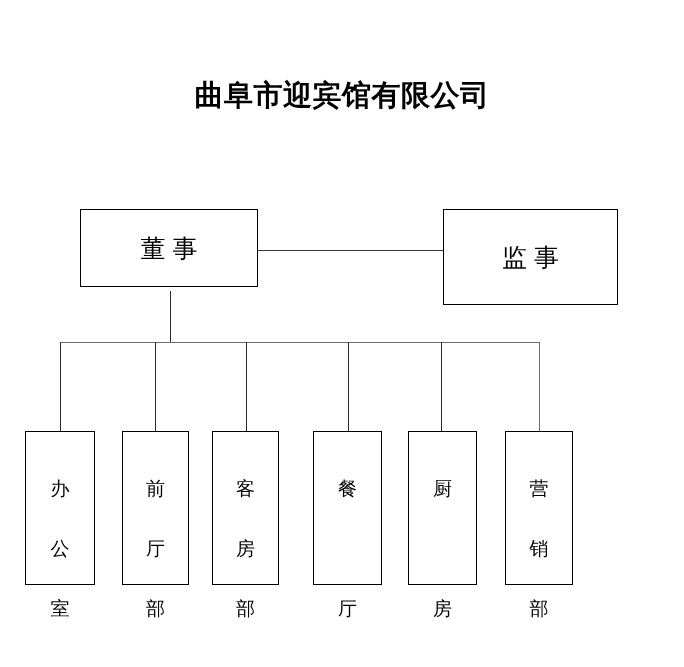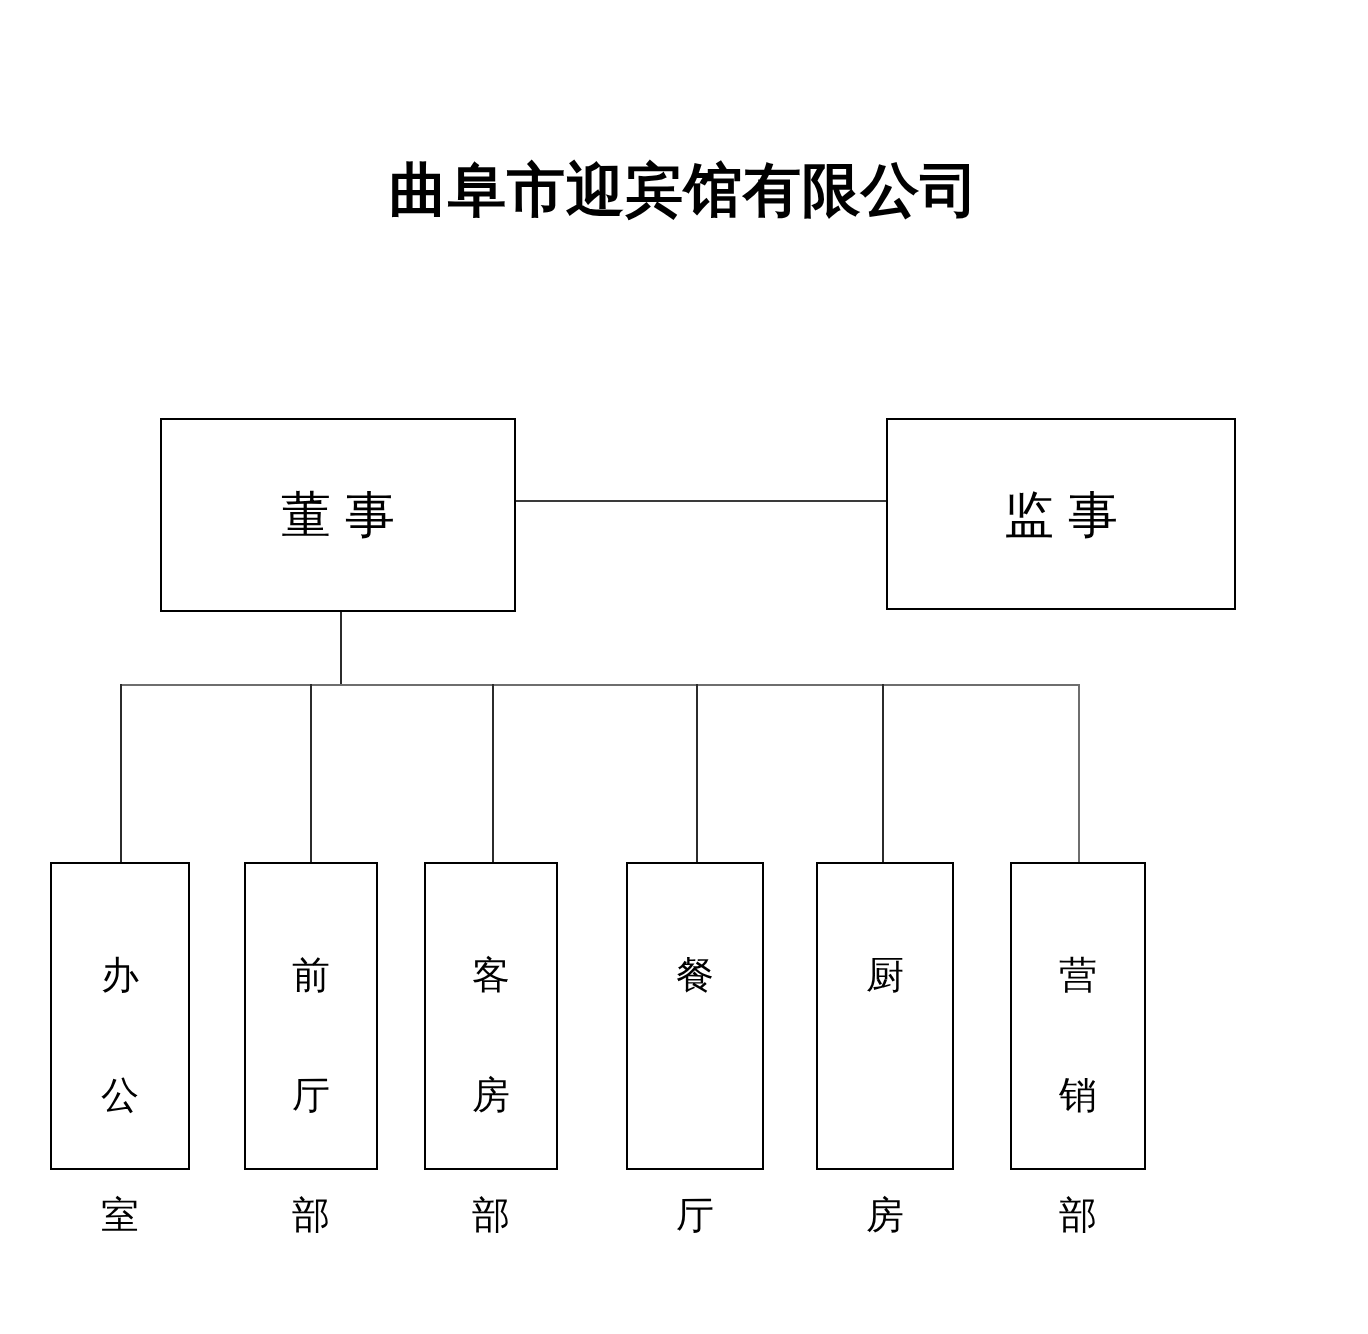--- a/index.html
+++ b/index.html
@@ -104,21 +104,21 @@
 
   <div class="line-h line-soft" style="left:60px; top:342px; width:479px;"></div>
 
   <div class="line-v" style="left:60px;  top:342px; height:89px;"></div>
   <div class="line-v" style="left:155px; top:342px; height:89px;"></div>
   <div class="line-v" style="left:246px; top:342px; height:89px;"></div>
   <div class="line-v" style="left:348px; top:342px; height:89px;"></div>
   <div class="line-v" style="left:441px; top:342px; height:89px;"></div>
   <div class="line-v line-soft" style="left:539px; top:342px; height:89px;"></div>
 
-  <div class="node-box node-top" style="left:80px; top:209px; width:178px; height:97px;">
+  <div class="node-box node-top" style="left:80px; top:209px; width:178px; height:78px;">
     <span class="node-label">董事</span>
   </div>
 
   <div class="node-box node-top" style="left:443px; top:209px; width:175px; height:96px;">
     <span class="node-label">监事</span>
   </div>
 
   <div class="node-box node-dept" style="left:25px; top:431px; width:70px; height:154px; padding-top:26px;">
     <span class="node-label">
       <span class="ch">办</span>

